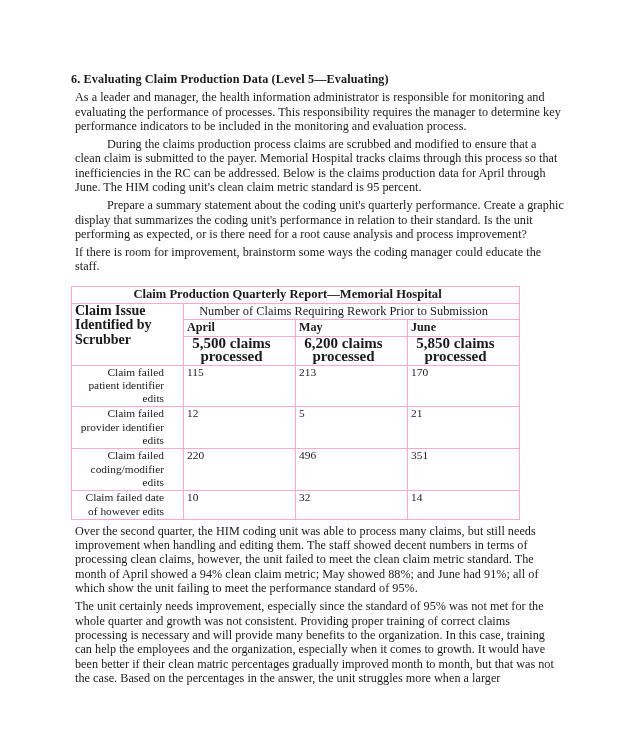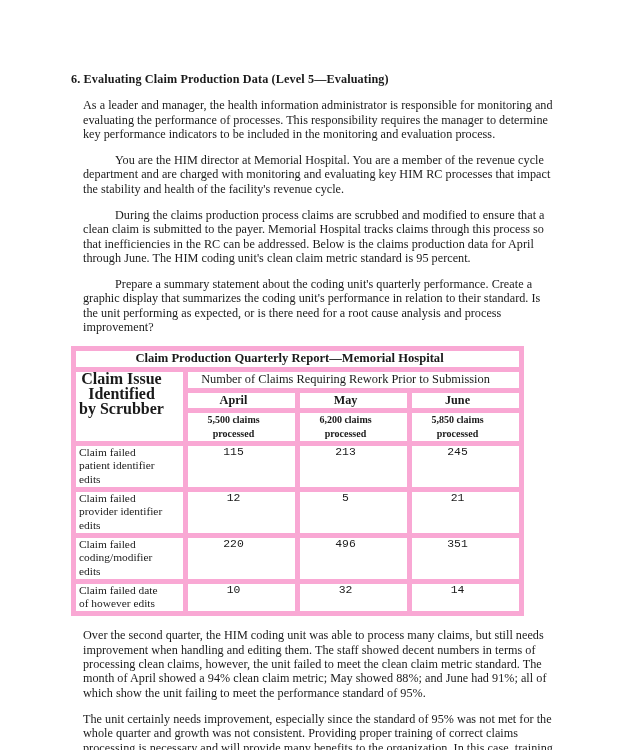--- a/index.html
+++ b/index.html
@@ -30,92 +30,89 @@
     font-size: 12.2px;
     font-weight: bold;
     line-height: 14.2px;
     margin: 0 0 0.5px 0;
     letter-spacing: 0.01em;
   }
 
   p.body {
     font-size: 12.2px;
     line-height: 14.3px;
-    margin: 12px;
+    margin: 4px;
     text-align: left;
     letter-spacing: 0.002em;
   }
   p.body + p.body { margin-top: 0px; }
 
   .indent { text-indent: 32px; }
 
   
   .report-table {
     border-collapse: collapse;
     width: 449px;
     margin-top: 12px;
     table-layout: fixed;
     font-size: 11.4px;
     line-height: 13.2px;
   }
   .report-table td {
-    border: 5px solid #f9a8d4;
+    border: 1px solid #f9a8d4;
     padding: 0px 19px 1px 3px;
     vertical-align: top;
     color: #1a1a1a;
   }
 
   .t-title {
     text-align: center;
     font-weight: bold;
     font-size: 12.6px;
     line-height: 15px;
     padding-top: 0px;
   }
 
   .t-stub {
-    text-align: center;
     font-weight: bold;
-    font-size: 16px;
+    font-size: 14px;
     line-height: 14.6px;
     vertical-align: top;
   }
 
   .t-grouphead {
     text-align: center;
     font-weight: normal;
     font-size: 12.4px;
     line-height: 14.6px;
   }
 
   .t-month {
-    text-align: center;
     font-weight: bold;
     font-size: 12.2px;
     line-height: 14.4px;
   }
 
   .t-volume {
     text-align: center;
     font-weight: bold;
-    font-size: 10px;
+    font-size: 15px;
     line-height: 13.4px;
   }
 
   .t-rowlabel {
-    text-align: left;
+    text-align: right;
     font-size: 11.4px;
     line-height: 13.3px;
   }
 
   .t-num {
-    text-align: center;
+    text-align: left;
     font-size: 11.4px;
     line-height: 13.3px;
-    font-family: Liberation Mono, monospace;
   }
 
   
   tr.r-h2 td { height: 24px; }
   tr.r-h3 td { height: 37px; }
 
   .col-stub  { width: 112px; }
   .col-month { width: 112px; }
 
   .tail-gap { margin-top: 19px; }
@@ -123,26 +120,26 @@
 </style>
 </head>
 <body>
 
 <div class="page">
 
   <h1 class="section-heading">6.  Evaluating Claim Production Data (Level 5—Evaluating)</h1>
 
   <p class="body">As a leader and manager, the health information administrator is responsible for monitoring and evaluating the performance of processes. This responsibility requires the manager to determine key performance indicators to be included in the monitoring and evaluation process.</p>
 
-  <p class="body indent">You are the HIM director at Memorial Hospital. You are a member of the revenue cycle department and are charged with monitoring and evaluating key HIM RC processes that impact the stability and health of the facility's revenue cycle.</p>
 
   <p class="body indent">During the claims production process claims are scrubbed and modified to ensure that a clean claim is submitted to the payer. Memorial Hospital tracks claims through this process so that inefficiencies in the RC can be addressed. Below is the claims production data for April through June. The HIM coding unit's clean claim metric standard is 95 percent.</p>
 
   <p class="body indent">Prepare a summary statement about the coding unit's quarterly performance. Create a graphic display that summarizes the coding unit's performance in relation to their standard. Is the unit performing as expected, or is there need for a root cause analysis and process improvement?</p>
 
+  <p class="body">If there is room for improvement, brainstorm some ways the coding manager could educate the staff.</p>
 
   <table class="report-table">
     <colgroup>
       <col class="col-stub">
       <col class="col-month">
       <col class="col-month">
       <col class="col-month">
     </colgroup>
     <tbody>
       <tr>
@@ -160,21 +157,21 @@
       <tr>
         <td class="t-volume">5,500 claims processed</td>
         <td class="t-volume">6,200 claims processed</td>
         <td class="t-volume">5,850 claims processed</td>
       </tr>
 
       <tr class="r-h2">
         <td class="t-rowlabel">Claim failed patient identifier edits</td>
         <td class="t-num">115</td>
         <td class="t-num">213</td>
-        <td class="t-num">245</td>
+        <td class="t-num">170</td>
       </tr>
       <tr class="r-h3">
         <td class="t-rowlabel">Claim failed provider identifier edits</td>
         <td class="t-num">12</td>
         <td class="t-num">5</td>
         <td class="t-num">21</td>
       </tr>
       <tr class="r-h3">
         <td class="t-rowlabel">Claim failed coding/modifier edits</td>
         <td class="t-num">220</td>

